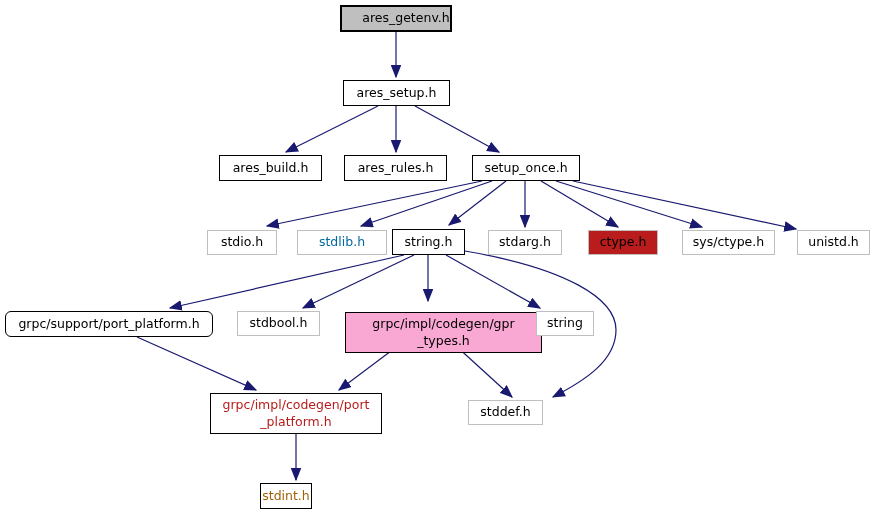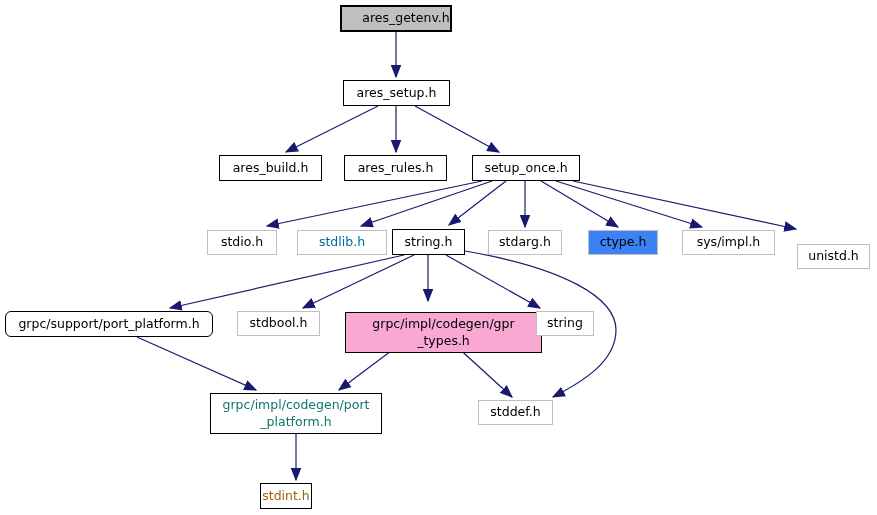--- a/index.html
+++ b/index.html
@@ -81,26 +81,26 @@
   <div id="node-layer">
       <div class="node root" style="left: 340px; top: 5px; width: 112px; height: 27px; background: rgb(191, 191, 191); border-color: rgb(0, 0, 0); color: rgb(0, 0, 0); padding-left: 20px;">ares_getenv.h</div>
       <div class="node linked" style="left: 343px; top: 80px; width: 107px; height: 26px; background: rgb(255, 255, 255); border-color: rgb(0, 0, 0); color: rgb(0, 0, 0);">ares_setup.h</div>
       <div class="node linked" style="left: 219px; top: 155px; width: 103px; height: 26px; background: rgb(255, 255, 255); border-color: rgb(0, 0, 0); color: rgb(0, 0, 0);">ares_build.h</div>
       <div class="node linked" style="left: 344px; top: 155px; width: 103px; height: 26px; background: rgb(255, 255, 255); border-color: rgb(0, 0, 0); color: rgb(0, 0, 0);">ares_rules.h</div>
       <div class="node linked" style="left: 472px; top: 155px; width: 108px; height: 26px; background: rgb(255, 255, 255); border-color: rgb(0, 0, 0); color: rgb(0, 0, 0);">setup_once.h</div>
       <div class="node leaf" style="left: 207px; top: 230px; width: 70px; height: 25px; background: rgb(255, 255, 255); border-color: rgb(191, 191, 191); color: rgb(0, 0, 0);">stdio.h</div>
       <div class="node leaf" style="left: 297px; top: 230px; width: 90px; height: 25px; background: rgb(255, 255, 255); border-color: rgb(191, 191, 191); color: #0369a1;">stdlib.h</div>
       <div class="node linked" style="left: 392px; top: 229px; width: 73px; height: 26px; background: rgb(255, 255, 255); border-color: rgb(0, 0, 0); color: rgb(0, 0, 0);">string.h</div>
       <div class="node leaf" style="left: 488px; top: 230px; width: 74px; height: 25px; background: rgb(255, 255, 255); border-color: rgb(191, 191, 191); color: rgb(0, 0, 0);">stdarg.h</div>
-      <div class="node leaf" style="left: 588px; top: 230px; width: 70px; height: 25px; background: #3b82f6; border-color: rgb(191, 191, 191); color: rgb(0, 0, 0);">ctype.h</div>
-      <div class="node leaf" style="left: 682px; top: 230px; width: 93px; height: 25px; background: rgb(255, 255, 255); border-color: rgb(191, 191, 191); color: rgb(0, 0, 0);">sys/impl.h</div>
-      <div class="node leaf" style="left: 797px; top: 244px; width: 73px; height: 25px; background: rgb(255, 255, 255); border-color: rgb(191, 191, 191); color: rgb(0, 0, 0);">unistd.h</div>
+      <div class="node leaf" style="left: 588px; top: 230px; width: 70px; height: 25px; background: #b91c1c; border-color: rgb(191, 191, 191); color: rgb(0, 0, 0);">ctype.h</div>
+      <div class="node leaf" style="left: 682px; top: 230px; width: 93px; height: 25px; background: rgb(255, 255, 255); border-color: rgb(191, 191, 191); color: rgb(0, 0, 0);">sys/ctype.h</div>
+      <div class="node leaf" style="left: 797px; top: 230px; width: 73px; height: 25px; background: rgb(255, 255, 255); border-color: rgb(191, 191, 191); color: rgb(0, 0, 0);">unistd.h</div>
       <div class="node linked" style="left: 5px; top: 311px; width: 208px; height: 26px; background: rgb(255, 255, 255); border-color: rgb(0, 0, 0); color: rgb(0, 0, 0); border-radius: 6px;">grpc/support/port_platform.h</div>
       <div class="node leaf" style="left: 237px; top: 311px; width: 83px; height: 25px; background: rgb(255, 255, 255); border-color: rgb(191, 191, 191); color: rgb(0, 0, 0);">stdbool.h</div>
       <div class="node linked" style="left: 345px; top: 312px; width: 197px; height: 41px; background: #f9a8d4; border-color: rgb(0, 0, 0); color: rgb(0, 0, 0);">grpc/impl/codegen/gpr
 _types.h</div>
       <div class="node leaf" style="left: 536px; top: 311px; width: 58px; height: 25px; background: rgb(255, 255, 255); border-color: rgb(191, 191, 191); color: rgb(0, 0, 0);">string</div>
-      <div class="node linked" style="left: 210px; top: 393px; width: 172px; height: 41px; background: rgb(255, 255, 255); border-color: rgb(0, 0, 0); color: #0f766e;">grpc/impl/codegen/port
+      <div class="node linked" style="left: 210px; top: 393px; width: 172px; height: 41px; background: rgb(255, 255, 255); border-color: rgb(0, 0, 0); color: #b91c1c;">grpc/impl/codegen/port
 _platform.h</div>
-      <div class="node leaf" style="left: 478px; top: 400px; width: 75px; height: 25px; background: rgb(255, 255, 255); border-color: rgb(191, 191, 191); color: rgb(0, 0, 0);">stddef.h</div>
+      <div class="node leaf" style="left: 468px; top: 400px; width: 75px; height: 25px; background: rgb(255, 255, 255); border-color: rgb(191, 191, 191); color: rgb(0, 0, 0);">stddef.h</div>
       <div class="node linked" style="left: 260px; top: 483px; width: 52px; height: 26px; background: rgb(255, 255, 255); border-color: rgb(0, 0, 0); color: #a16207;">stdint.h</div>
     </div>
 </div>
 
 </body></html>

